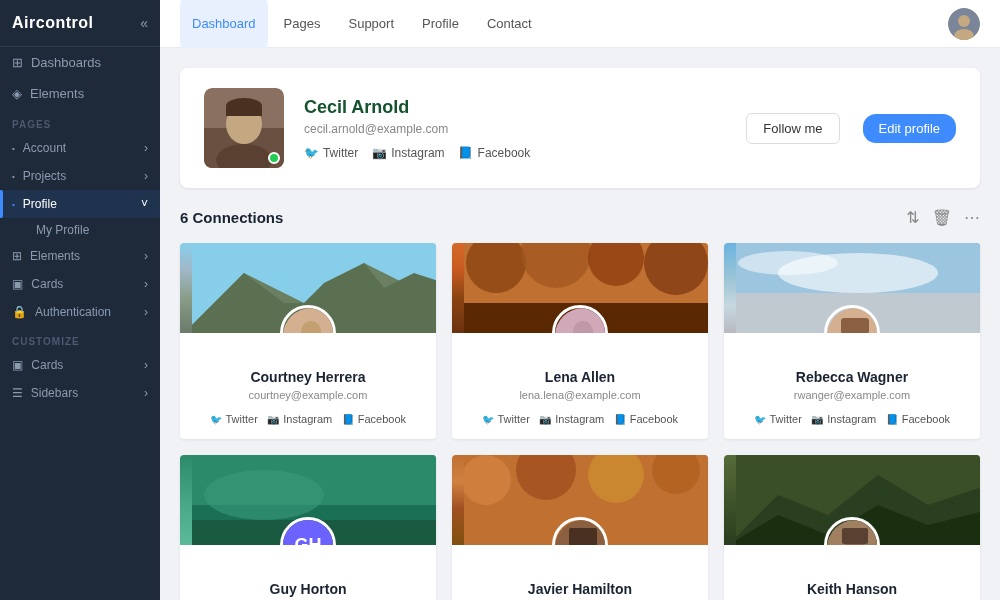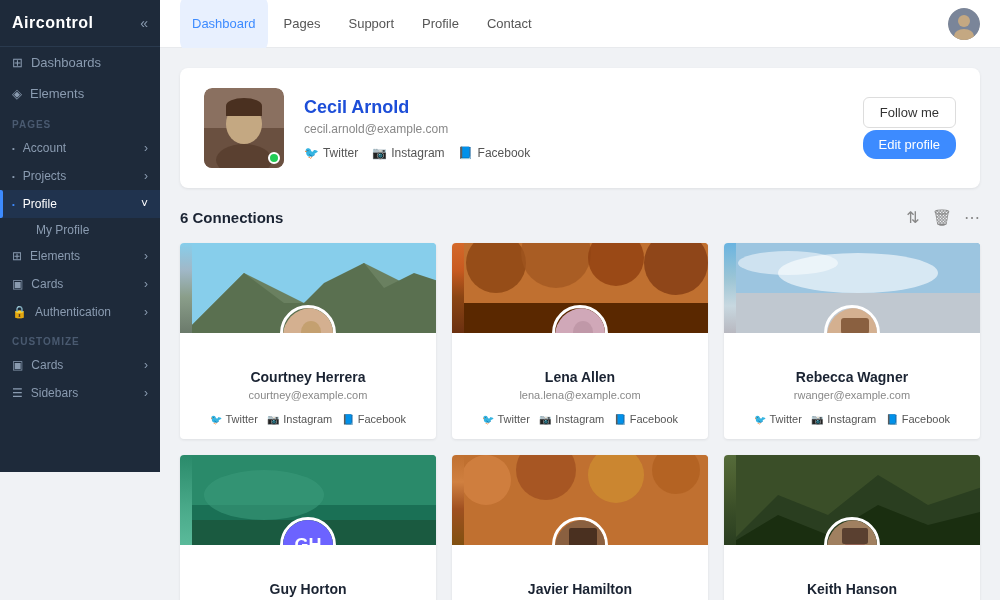--- a/index.html
+++ b/index.html
@@ -6,21 +6,21 @@
     body { font-family: -apple-system, BlinkMacSystemFont, 'Segoe UI', sans-serif; background: #f0f2f5; display: flex; height: 600px; overflow: hidden; }
 
     
     #sidebar {
       width: 160px;
       min-width: 160px;
       background: #1e2a3a;
       color: #8a9bb0;
       display: flex;
       flex-direction: column;
-      height: 472px;
+      height: 600px;
       overflow-y: auto;
     }
     .sidebar-header {
       display: flex;
       align-items: center;
       justify-content: space-between;
       padding: 14px 12px;
       border-bottom: 1px solid #2a3a4e;
     }
     .sidebar-logo {
@@ -167,21 +167,21 @@
       border-radius: 50%;
       border: 2px solid #fff;
       position: absolute;
       bottom: 4px;
       right: 4px;
     }
     .profile-info { flex: 1; }
     .profile-name {
       font-size: 18px;
       font-weight: 600;
-      color: #1d4ed8;
+      color: #14532d;
       margin-bottom: 4px;
     }
     .profile-email {
       font-size: 12px;
       color: #888;
       margin-bottom: 10px;
     }
     .social-links {
       display: flex;
       gap: 14px;
@@ -189,24 +189,23 @@
     .social-link {
       display: flex;
       align-items: center;
       gap: 4px;
       font-size: 12px;
       color: #555;
       cursor: pointer;
     }
     .profile-actions {
       display: flex;
-      gap: 2px;
-      align-items: flex-end;
+      gap: 23px;
+      align-items: center;
       margin-left: auto;
-      flex-direction: column;
     }
     .btn-follow {
       padding: 7px 16px;
       font-size: 13px;
       border: 1px solid #ddd;
       border-radius: 6px;
       background: #fff;
       cursor: pointer;
       color: #333;
     }

